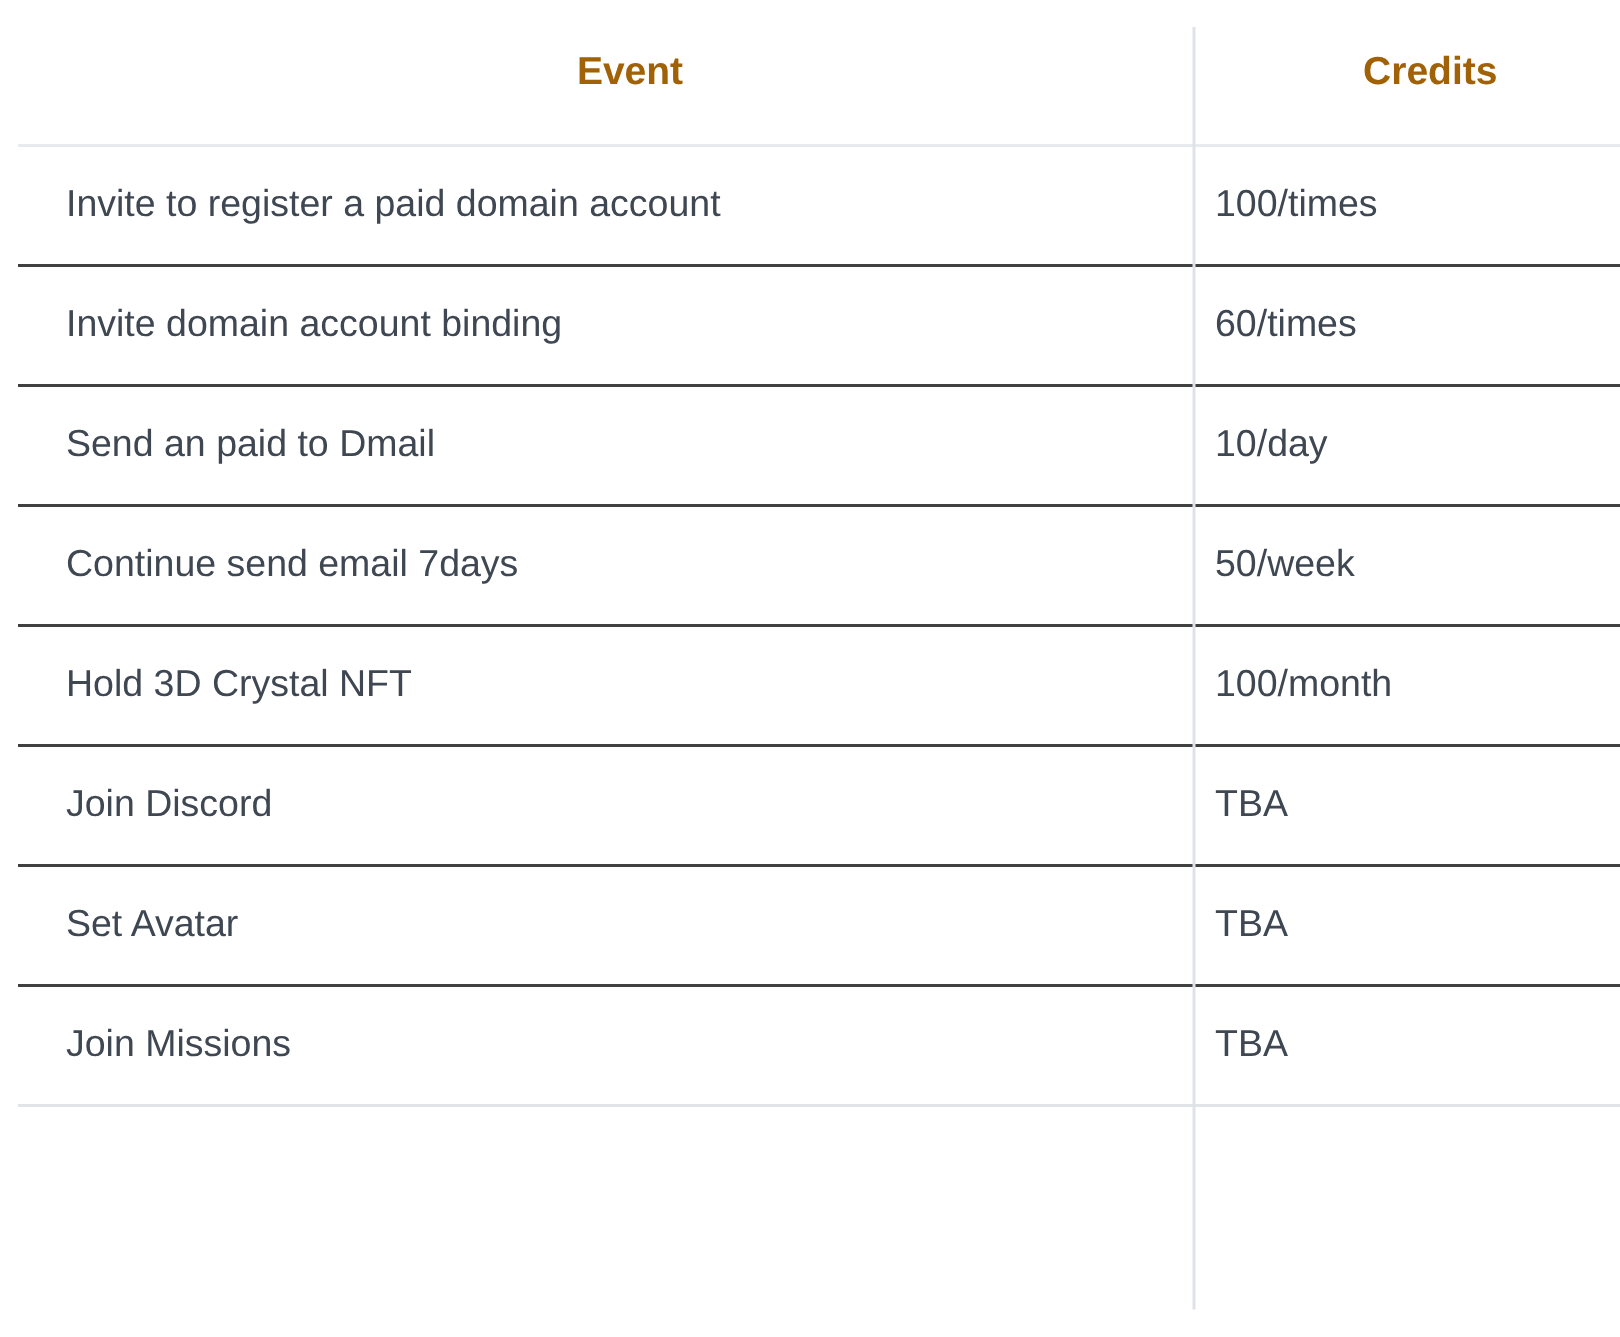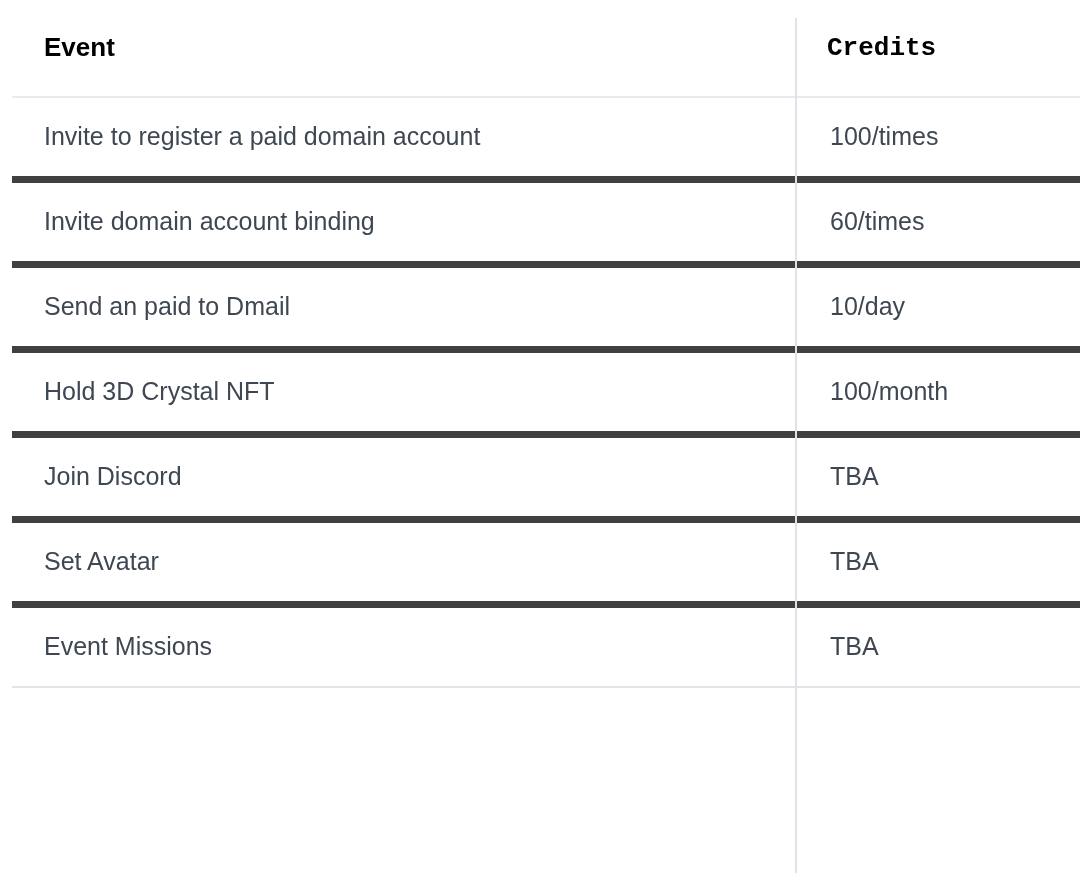--- a/index.html
+++ b/index.html
@@ -27,52 +27,52 @@
     border-collapse: collapse;
     table-layout: fixed;
     background: #ffffff;
   }
 
   table.credits-table col.col-event  { width: 796px; }
   table.credits-table col.col-credit { width: 284px; }
 
   
   thead th {
-    text-align: left;
+    text-align: center;
     font-weight: bold;
     font-size: 26px;
     line-height: 1.2;
-    color: #000000;
+    color: #a16207;
     height: 96px;
     padding: 0;
     vertical-align: middle;
     border-bottom: 2px solid #e7eaee;
     background: #ffffff;
   }
   thead th .cell-pad-left  { padding-left: 44px; }
-  thead th .cell-pad-right { padding-left: 31px; font-family: Liberation Mono, monospace; }
+  thead th .cell-pad-right { padding-left: 31px; }
 
   
   tbody td {
     text-align: left;
     font-size: 25px;
     font-weight: normal;
     line-height: 1.25;
     color: #3e4752;
     height: 78px;
     padding: 0;
     vertical-align: middle;
-    border-bottom: 7px solid #404040;
+    border-bottom: 2px solid #404040;
     background: #ffffff;
   }
   tbody tr:last-child td {
     border-bottom: 2px solid #e1e5ea;
   }
   tbody td .cell-pad-left  { padding-left: 44px; }
-  tbody td .cell-pad-right { padding-left: 34px; }
+  tbody td .cell-pad-right { padding-left: 14px; }
 
   
   .left-gutter-mask {
     position: absolute;
     left: 0;
     top: 0;
     width: 12px;
     height: 891px;
     background: #ffffff;
     pointer-events: none;
@@ -131,20 +131,28 @@
       <tr>
         <td>
           <span class="cell-pad-left">Send an paid to Dmail</span>
         </td>
         <td>
           <span class="cell-pad-right">10/day</span>
         </td>
       </tr>
       <tr>
         <td>
+          <span class="cell-pad-left">Continue send email 7days</span>
+        </td>
+        <td>
+          <span class="cell-pad-right">50/week</span>
+        </td>
+      </tr>
+      <tr>
+        <td>
           <span class="cell-pad-left">Hold 3D Crystal NFT</span>
         </td>
         <td>
           <span class="cell-pad-right">100/month</span>
         </td>
       </tr>
       <tr>
         <td>
           <span class="cell-pad-left">Join Discord</span>
         </td>
@@ -155,21 +163,21 @@
       <tr>
         <td>
           <span class="cell-pad-left">Set Avatar</span>
         </td>
         <td>
           <span class="cell-pad-right">TBA</span>
         </td>
       </tr>
       <tr>
         <td>
-          <span class="cell-pad-left">Event Missions</span>
+          <span class="cell-pad-left">Join Missions</span>
         </td>
         <td>
           <span class="cell-pad-right">TBA</span>
         </td>
       </tr>
     </tbody>
   </table>
 
   <div class="left-gutter-mask"></div>
   <div class="col-divider"></div>

